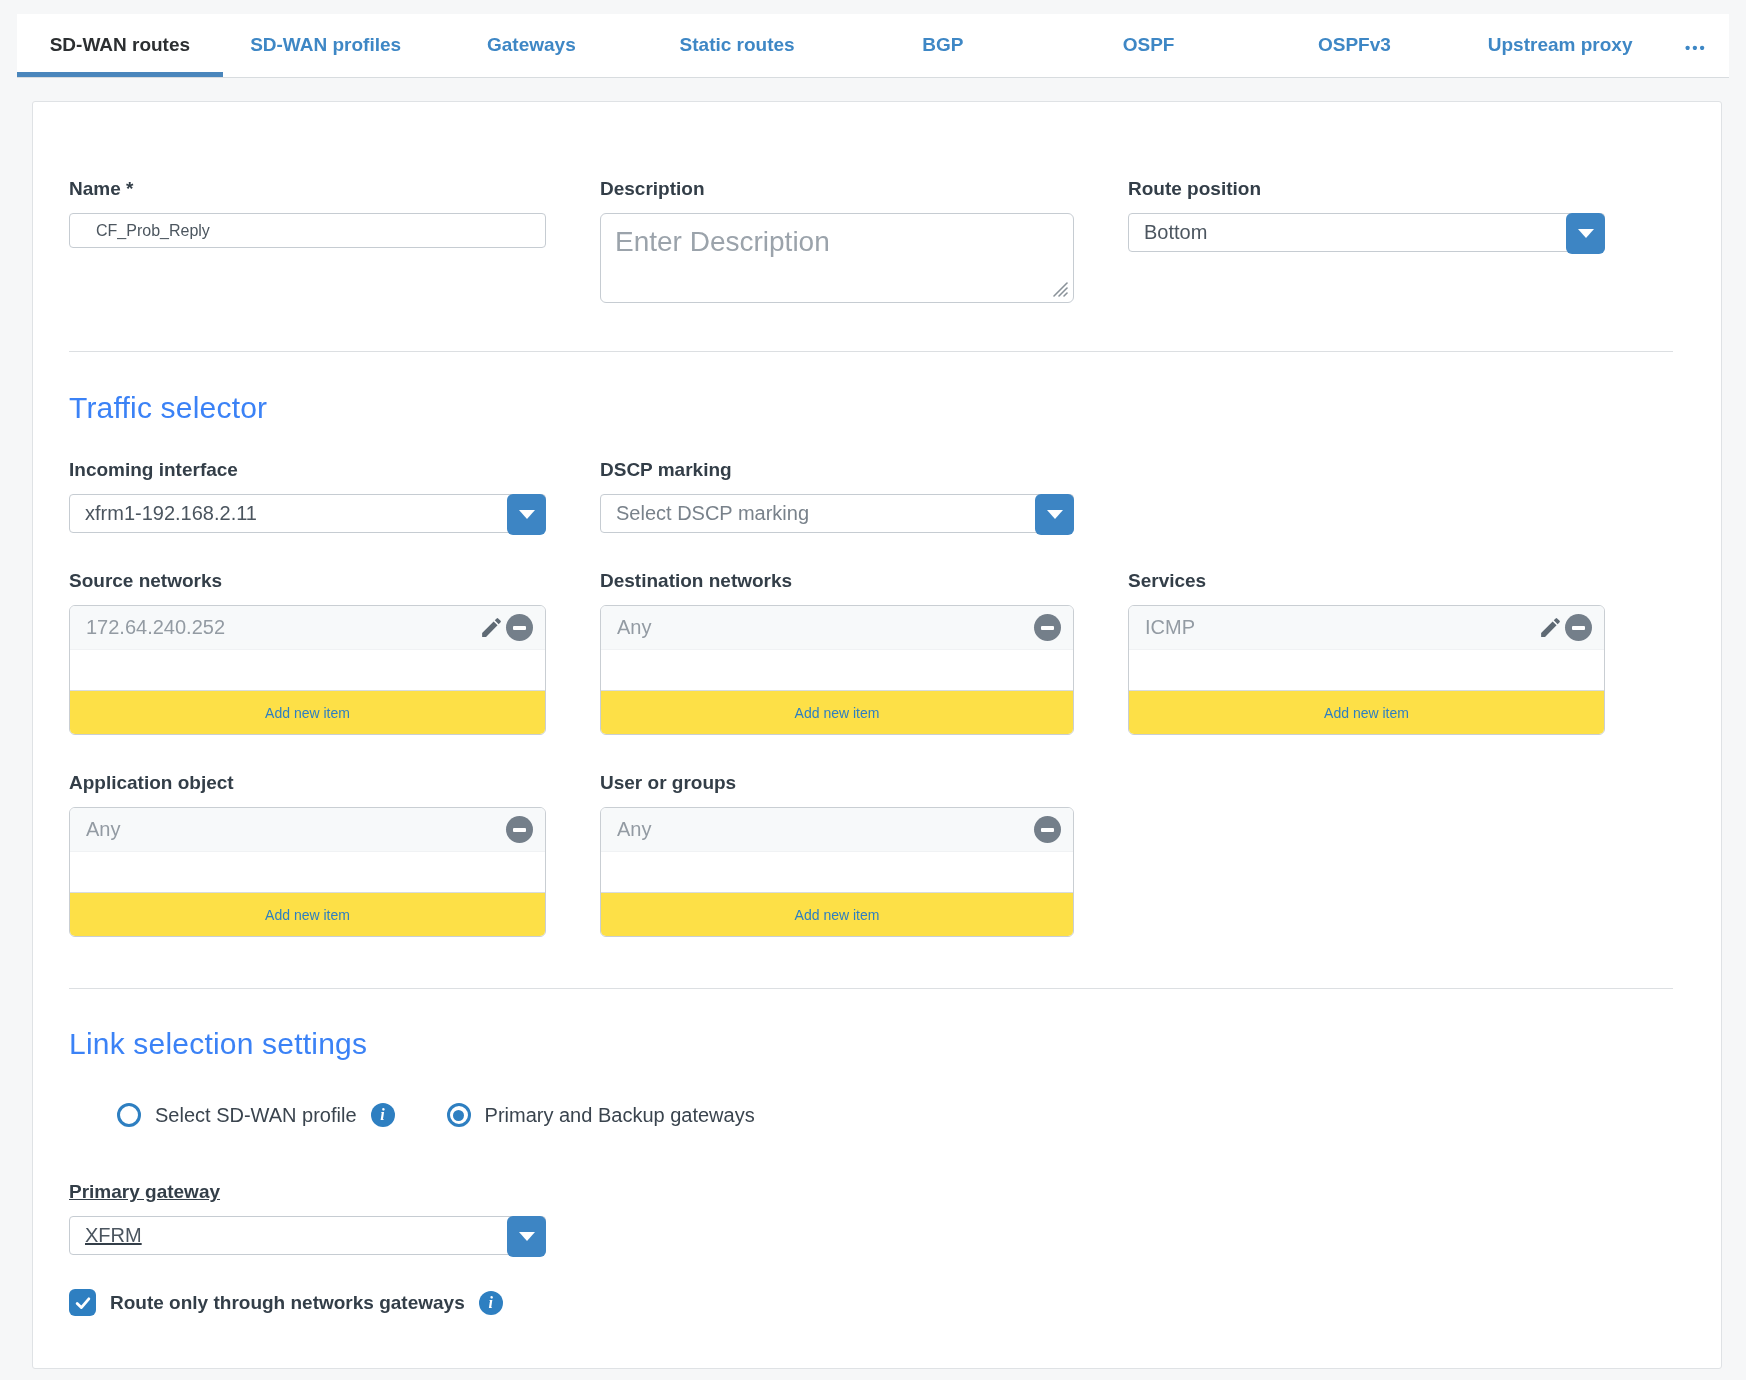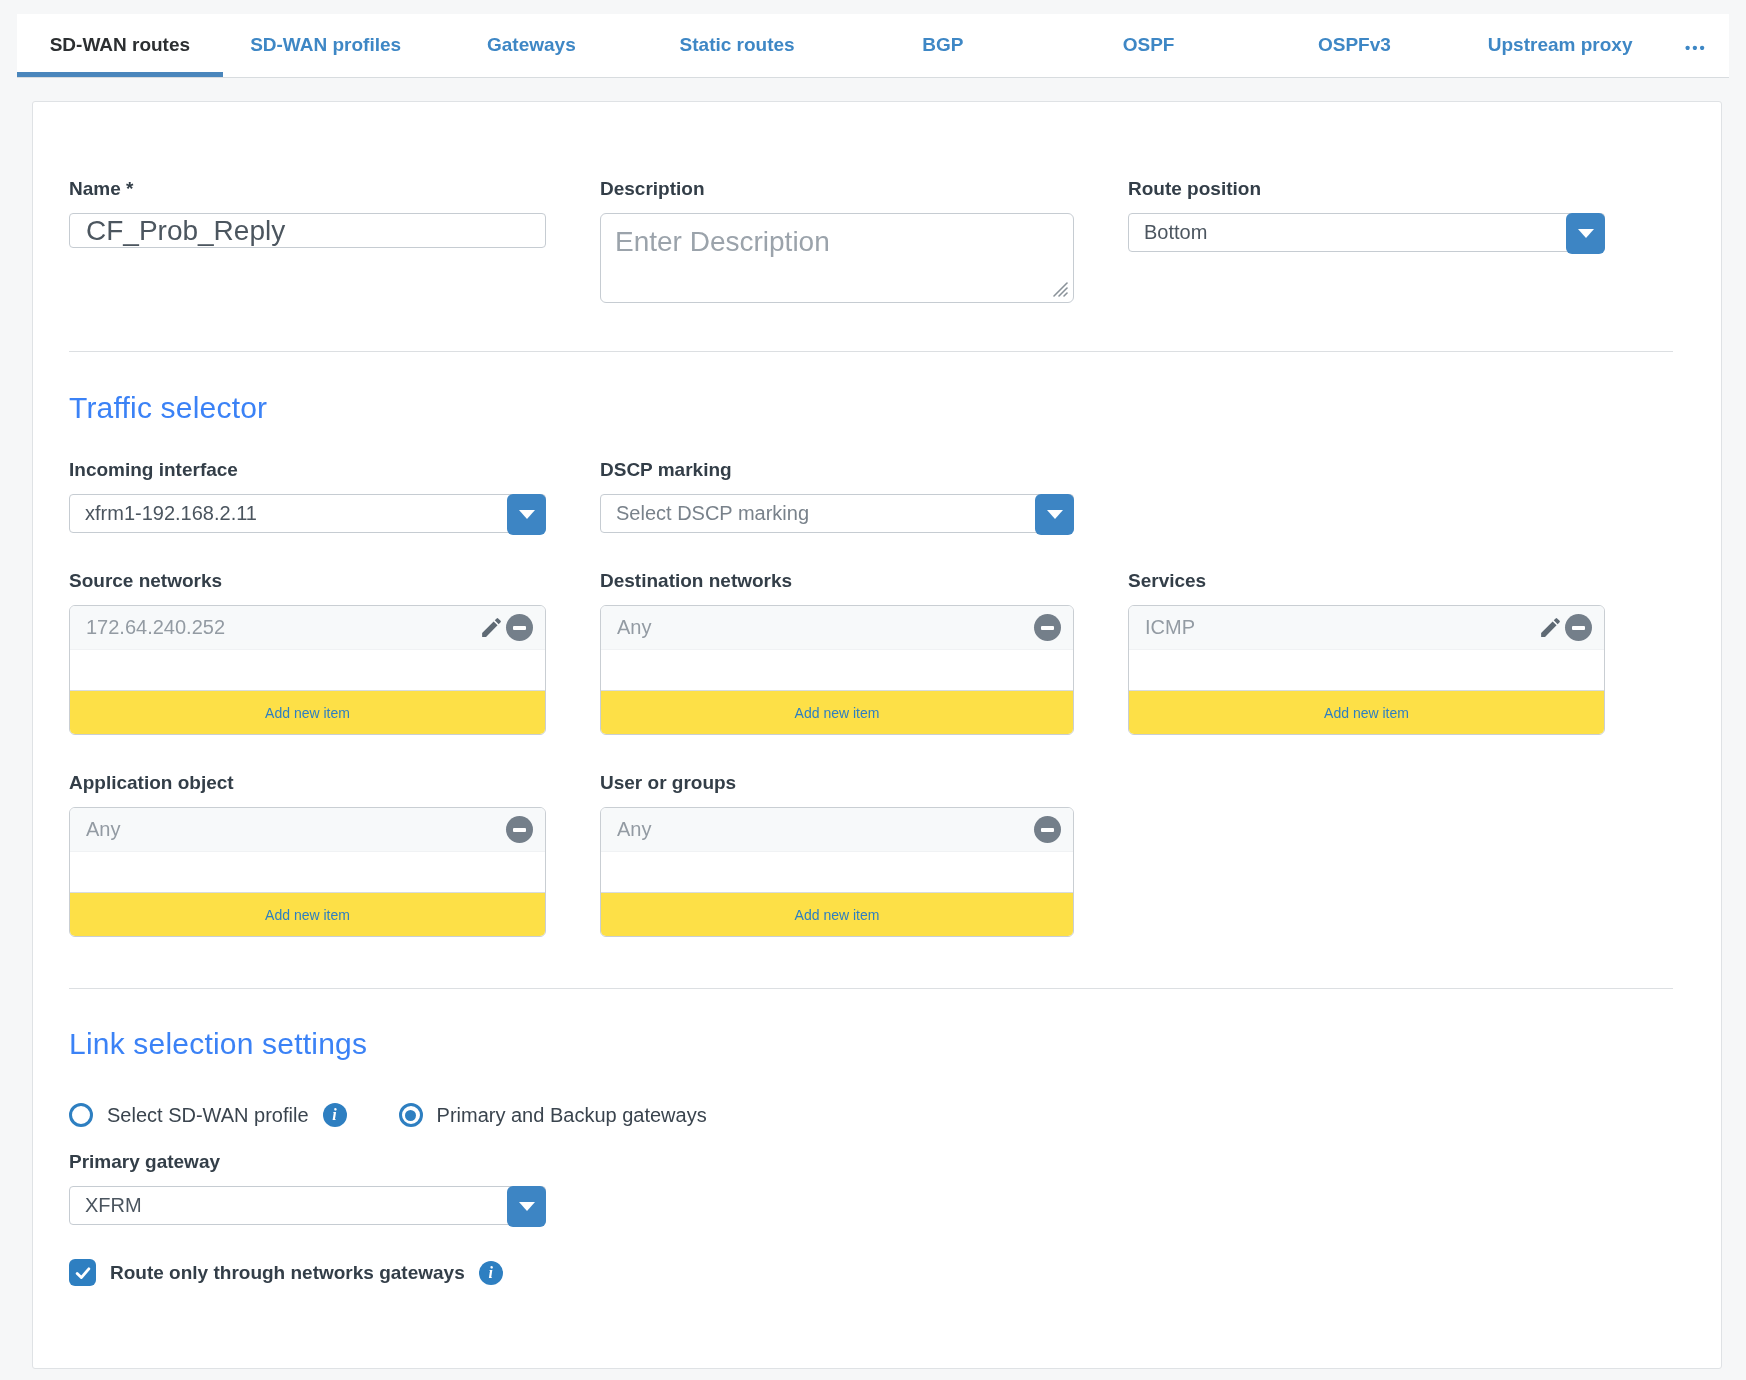--- a/index.html
+++ b/index.html
@@ -60,23 +60,23 @@
     font-weight: bold;
     color: #333e48;
     margin-bottom: 13px;
   }
   
   .text-input {
     width: 100%;
     height: 35px;
     border: 1px solid #c6ccd2;
     border-radius: 4px;
-    padding: 0 16px;
+    padding: 0 26px;
     font-family: "Liberation Sans", sans-serif;
-    font-size: 28px;
+    font-size: 16px;
     color: #4c565f;
     background: #fff;
     outline: none;
   }
   
   .ta-wrap { position: relative; }
   .textarea {
     width: 100%;
     height: 90px;
     border: 1px solid #c6ccd2;
@@ -195,22 +195,22 @@
   }
   .check-row { display: flex; align-items: center; gap: 14px; }
   .check-label { font-size: 19px; font-weight: bold; color: #333e48; }
   
   .mt-divider1 { margin-top: 44px; }
   .mt-section1 { margin-top: 39px; margin-bottom: 34px; }
   .mt-row { margin-top: 0; }
   .row-gap-lg { margin-top: 37px; }
   .mt-divider2 { margin-top: 51px; }
   .mt-section2 { margin-top: 38px; margin-bottom: 42px; }
-  .mt-radio { margin-top: 0; }
-  .mt-gateways { margin-top: 24px; }
+  .mt-radio { margin-top: 0; margin-left: 48px; }
+  .mt-gateways { margin-top: 54px; text-decoration: underline; }
   .mt-check { margin-top: 34px; }
   .radio-group { display: flex; align-items: center; gap: 52px; }
 </style>
 </head>
 <body>
 
 <div class="tabbar">
   <div class="tab active">SD-WAN routes</div>
   <div class="tab">SD-WAN profiles</div>
   <div class="tab">Gateways</div>

